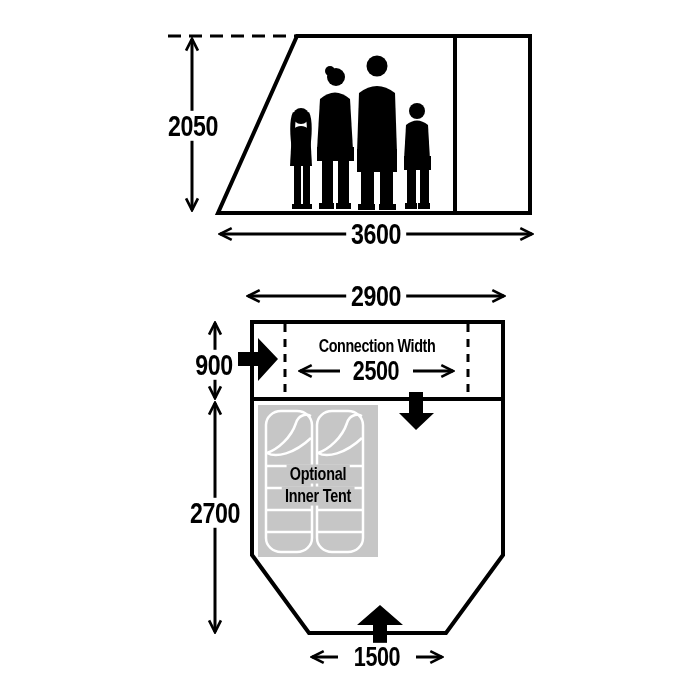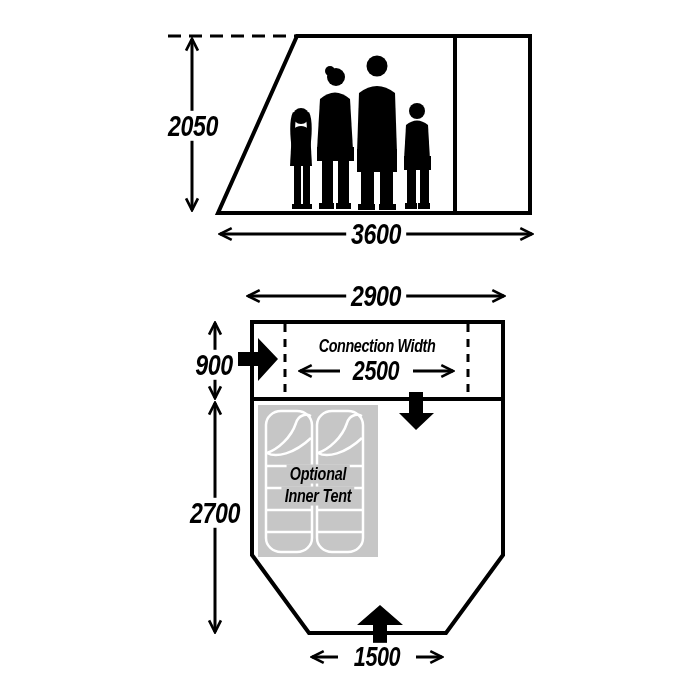--- a/index.html
+++ b/index.html
@@ -2,21 +2,20 @@
 <html><head>
 <meta charset="utf-8">
 <style>
   html,body{margin:0;padding:0;background:#ffffff;}
   .canvas{
     position:relative;
     width:700px;height:700px;
     background:#ffffff;
     font-family:"Liberation Sans","DejaVu Sans",sans-serif;
     overflow:hidden;
-    font-style:italic;
   }
   .canvas svg{position:absolute;left:0;top:0;}
   .label{
     position:absolute;
     font-weight:bold;
     color:#000;
     white-space:nowrap;
     line-height:1.05;
     transform:translate(-50%,-50%) scaleX(0.8);
     z-index:5;

